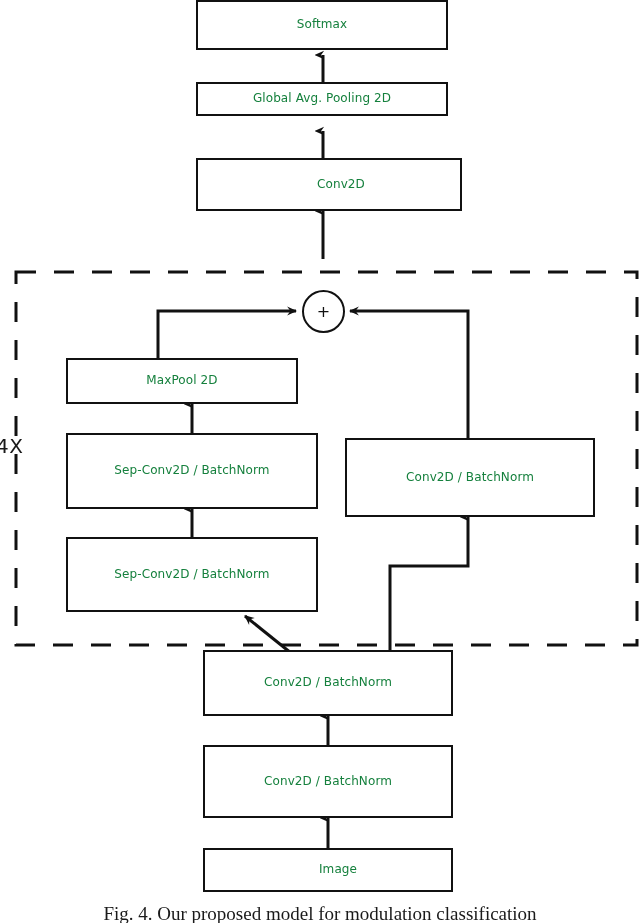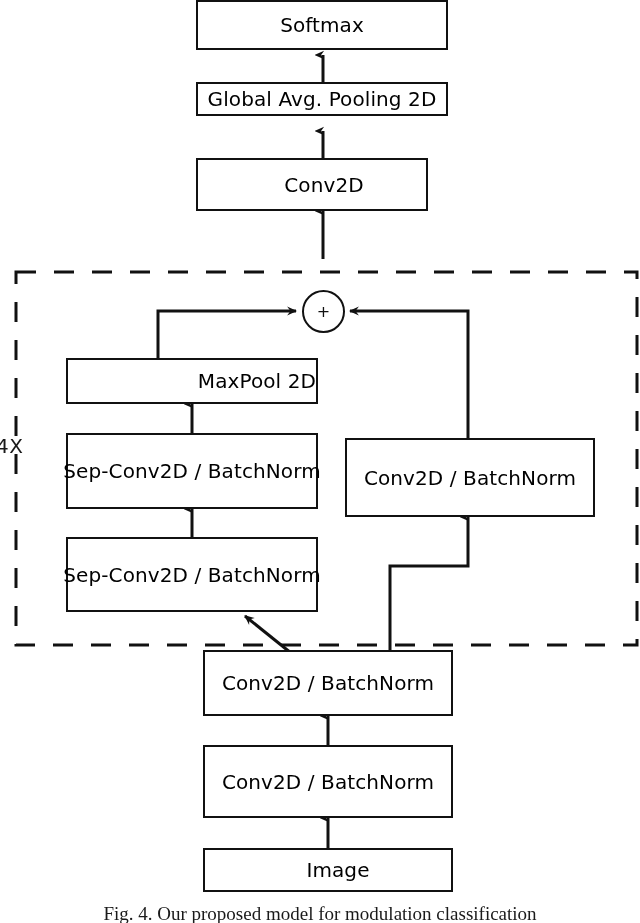--- a/index.html
+++ b/index.html
@@ -25,22 +25,22 @@
     height: 923px;
   }
   .node-box {
     position: absolute;
     box-sizing: border-box;
     border: 2px solid #111111;
     background: #ffffff;
     display: flex;
     align-items: center;
     justify-content: center;
-    color: #000000;
-    font-size: 20px;
+    color: #15803d;
+    font-size: 12px;
     letter-spacing: 0.1px;
     text-align: center;
     line-height: 1.1;
     white-space: nowrap;
   }
   .repeat-label {
     position: absolute;
     color: #1a1a1a;
     font-size: 20px;
     letter-spacing: 0.5px;
@@ -107,33 +107,33 @@
   </svg>
 
   <div class="node-box" style="left:196px; top:0px; width:252px; height:50px;">
     <span>Softmax</span>
   </div>
 
   <div class="node-box" style="left:196px; top:82px; width:252px; height:34px;">
     <span>Global Avg. Pooling 2D</span>
   </div>
 
-  <div class="node-box" style="left:196px; top:158px; width:232px; height:53px;padding-left:24px;">
+  <div class="node-box" style="left:196px; top:158px; width:266px; height:53px;padding-left:24px;">
     <span>Conv2D</span>
   </div>
 
   <div class="repeat-label" style="left:-4px; top:434px;">
     <span>4X</span>
   </div>
 
   <div class="plus-node" style="left:302px; top:290px; width:43px; height:43px;">
     <span>+</span>
   </div>
 
-  <div class="node-box" style="left:66px; top:358px; width:252px; height:46px;justify-content:flex-end;">
+  <div class="node-box" style="left:66px; top:358px; width:232px; height:46px;">
     <span>MaxPool 2D</span>
   </div>
 
   <div class="node-box" style="left:66px; top:433px; width:252px; height:76px;">
     <span>Sep-Conv2D / BatchNorm</span>
   </div>
 
   <div class="node-box" style="left:66px; top:537px; width:252px; height:75px;">
     <span>Sep-Conv2D / BatchNorm</span>
   </div>

